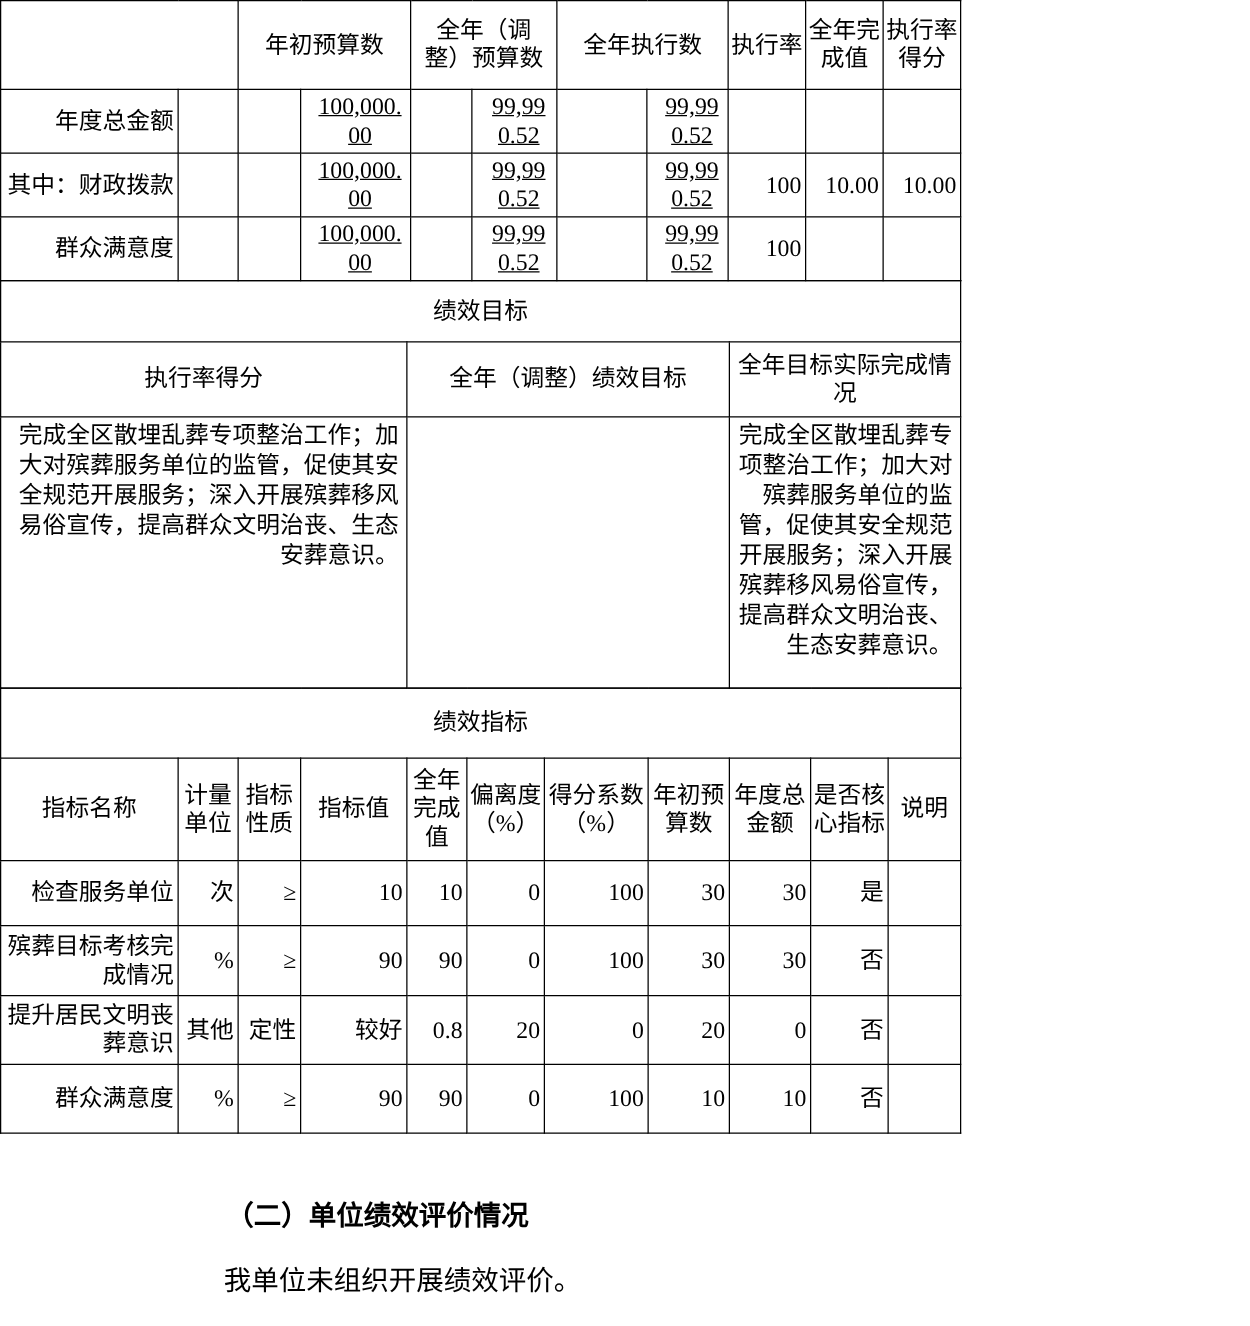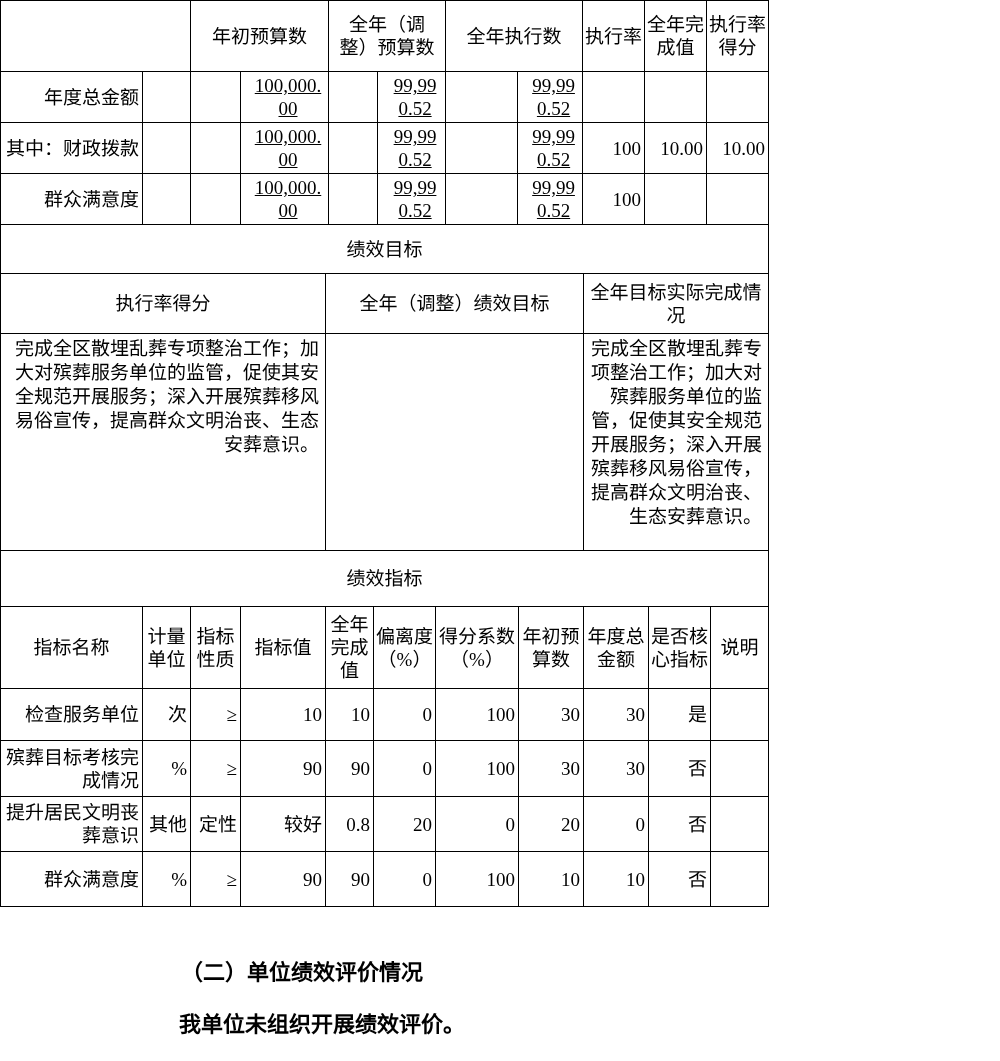--- a/index.html
+++ b/index.html
@@ -48,21 +48,21 @@
   .f-heading {
     margin: 0 0 0 181px;
     font-size: 22px;
     line-height: 30px;
     font-weight: bold;
   }
   .f-body {
     margin: 22px 0 0 179px;
     font-size: 22px;
     line-height: 30px;
-    font-weight: bold;
+    font-weight: normal;
   }
   .f-heading + .f-body + .f-heading { margin-top: 0; }
   .gap22 { margin-top: 22px; }
   .gap20 { margin-top: 20px; }
 </style>
 </head>
 <body>
 
 <div class="doc">
 

